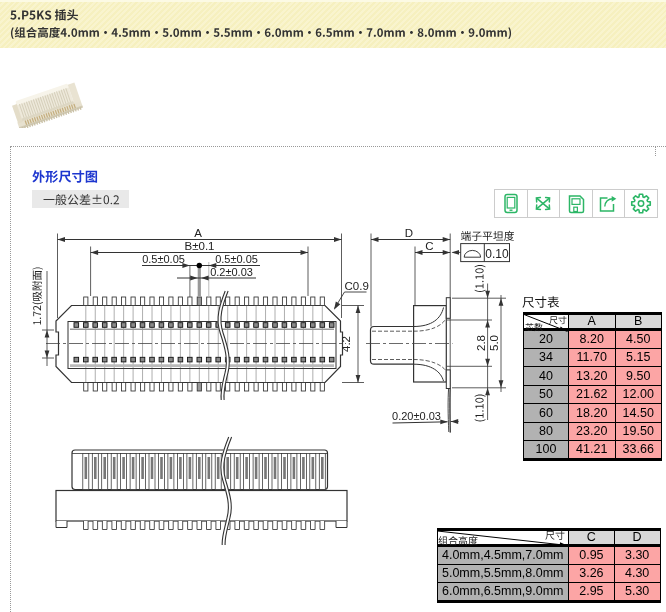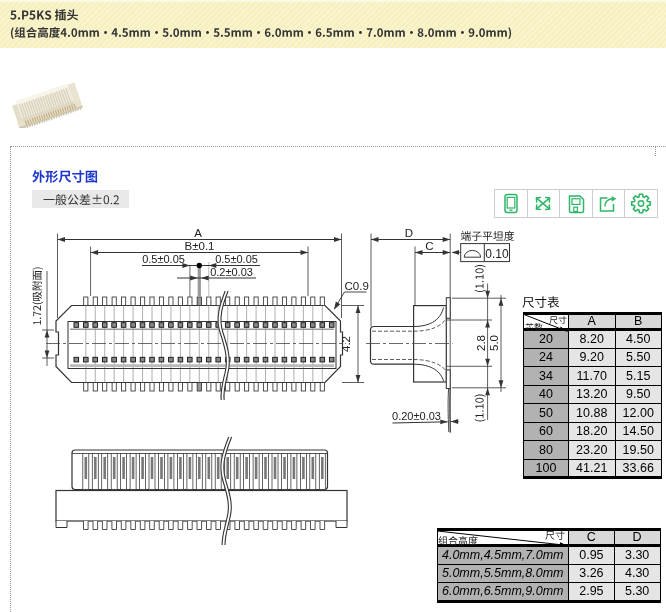--- a/index.html
+++ b/index.html
@@ -9,27 +9,27 @@
 .panel { position:absolute; left:10px; top:146px; width:656px; height:466px;
   border:none; border-top:1px dotted #999; border-left:1px dotted #999; }
 .pr { position:absolute; left:655px; top:147px; width:1px; height:9px;
   border-left:1px dotted #999; }
 .tol { position:absolute; left:32px; top:189.5px; width:97px; height:18px; background:#e9e9e9; }
 .icons { position:absolute; left:494px; top:189px; display:flex; }
 .ib { width:33.5px; height:28.5px; border:1px solid #ccc; background:#fff; margin-right:-1px;
   display:flex; align-items:center; justify-content:center; }
 .tb { position:absolute; border-collapse:collapse; table-layout:fixed;
   font-size:12.5px; color:#000; border-top:3px solid #000; border-bottom:3px solid #000; }
-.tb td { border:1px solid #000; text-align:center; height:18.55px; padding:0; background:#e5e5e5;
+.tb td { border:1px solid #000; text-align:center; height:18.55px; padding:0; background:#fca5a5;
   vertical-align:middle; line-height:1; }
 .tb tr.hd td { background:#d8d8d8; height:16.5px; border-bottom:3px solid #000; }
 .tb td.c1 { background:#b2b2b2; }
 .tb tr.hd td.dg { background:#fff; }
 .tb td:first-child { width:45px; }
-.tb2 td:first-child { width:131.5px;font-style:italic; }
+.tb2 td:first-child { width:131.5px; }
 .tb2 { font-size:12.5px; }
 .tb2 td { height:18.7px; }
 svg { display:block; }
 .dwg { position:absolute; left:0; top:0; }
 </style></head>
 <body>
 <div class="band"></div>
 <div class="panel"></div>
 <div class="pr"></div>
 <div class="tol"></div>
@@ -257,37 +257,32 @@
         <td class="c1 dg"></td>
         <td>A</td>
         <td>B</td>
       </tr>
       <tr>
         <td class="c1">20</td>
         <td>8.20</td>
         <td>4.50</td>
       </tr>
       <tr>
-        <td class="c1">24</td>
-        <td>9.20</td>
-        <td>5.50</td>
-      </tr>
-      <tr>
         <td class="c1">34</td>
         <td>11.70</td>
         <td>5.15</td>
       </tr>
       <tr>
         <td class="c1">40</td>
         <td>13.20</td>
         <td>9.50</td>
       </tr>
       <tr>
         <td class="c1">50</td>
-        <td>10.88</td>
+        <td>21.62</td>
         <td>12.00</td>
       </tr>
       <tr>
         <td class="c1">60</td>
         <td>18.20</td>
         <td>14.50</td>
       </tr>
       <tr>
         <td class="c1">80</td>
         <td>23.20</td>

